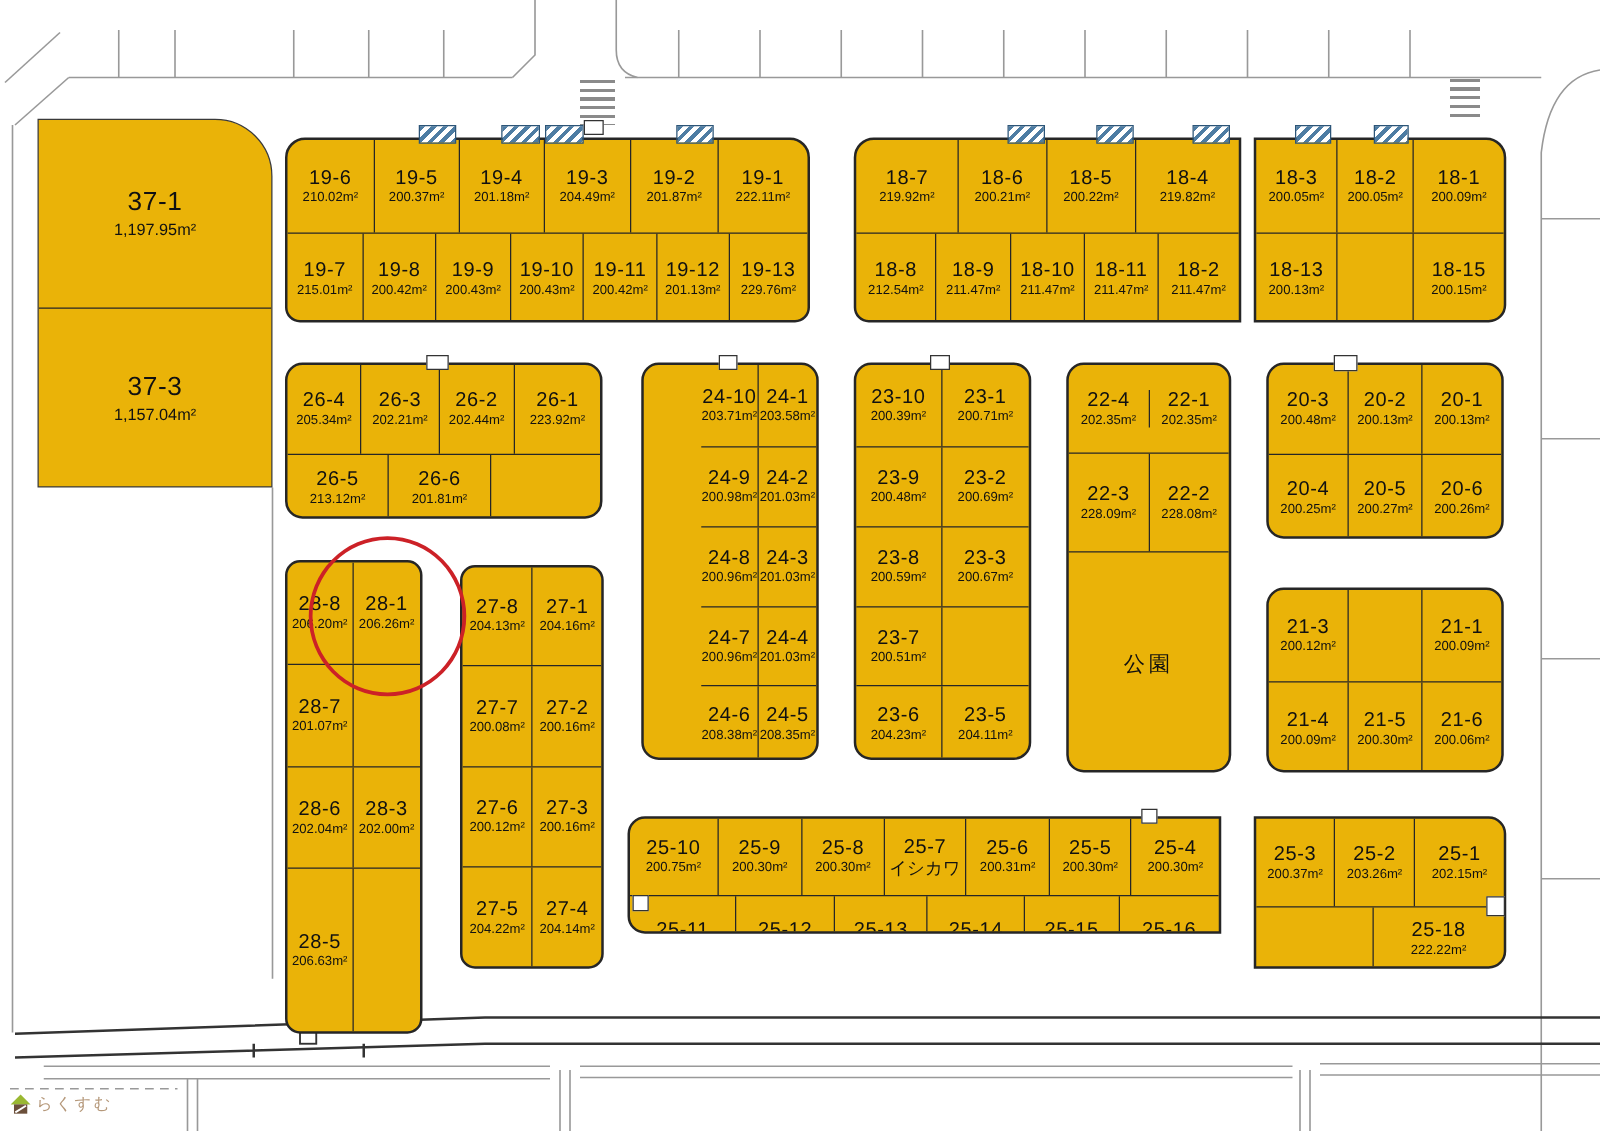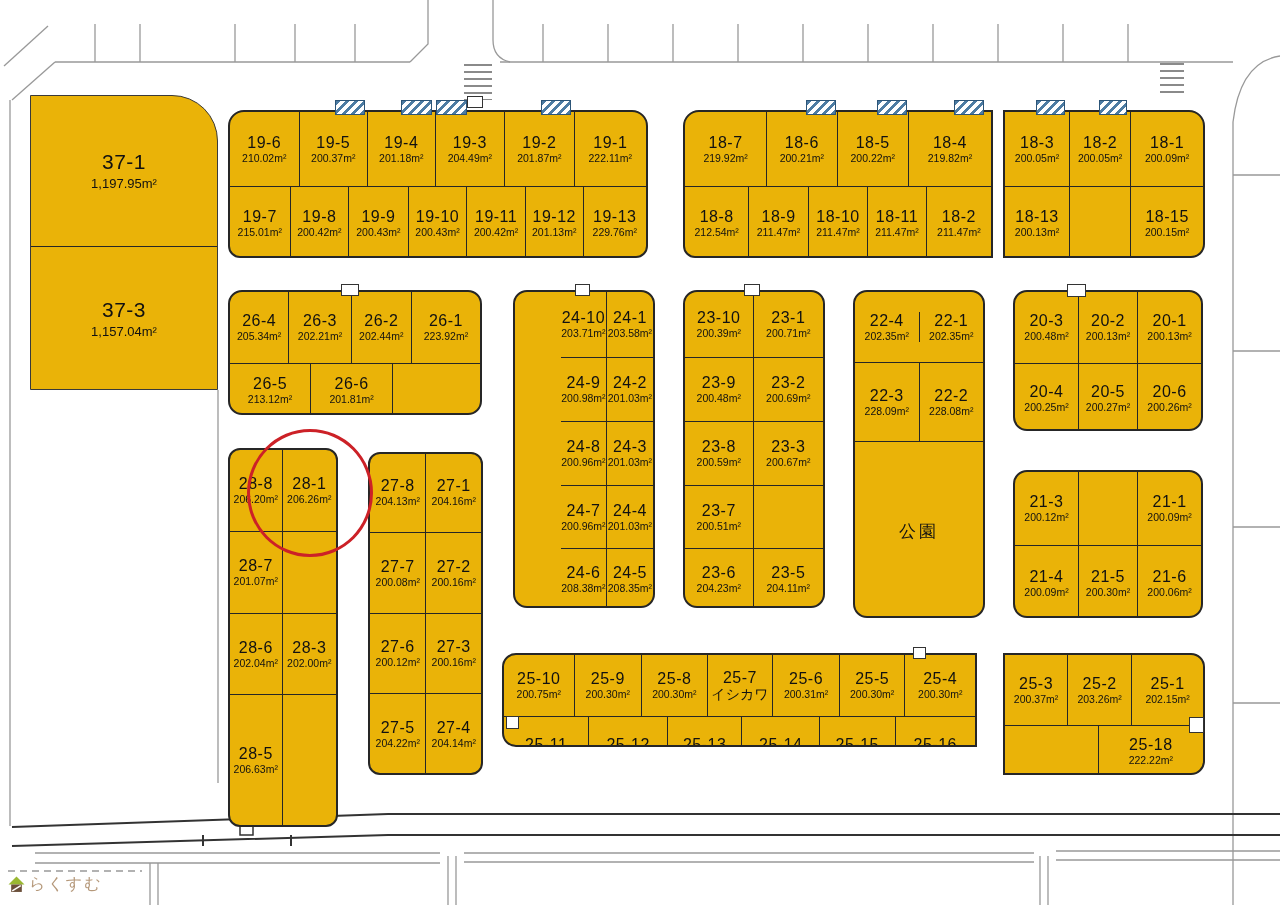--- a/index.html
+++ b/index.html
@@ -21,21 +21,21 @@
   .big .lot-sub{font-size:13px;margin-top:3px;}
   .park-cell span{font-size:17px;font-weight:500;letter-spacing:3px;}
   .hatch{position:absolute;height:15px;z-index:3;border:1px solid #2c5578;box-sizing:border-box;
          background:repeating-linear-gradient(135deg,#4d7ca3 0 3px,#ffffff 3px 6.5px);}
   .notch{position:absolute;background:#fff;border:1.5px solid #333;box-sizing:border-box;z-index:3;}
   .crosswalk{position:absolute;z-index:2;
          background:repeating-linear-gradient(to bottom,#8a8a8a 0 2.5px,transparent 2.5px 7px);}
   #circle{position:absolute;left:247px;top:429px;width:120px;height:122px;border-radius:50%;
           border:3px solid #cc2127;z-index:5;background:transparent;}
   #watermark{position:absolute;left:8px;top:874px;display:flex;align-items:center;gap:4px;z-index:6;}
-  #watermark span{font-size:16px;letter-spacing:2px;color:#b5987a;}
+  #watermark span{font-size:13px;letter-spacing:2px;color:#b5987a;}
 </style>
 </head>
 <body>
 
 <div id="canvas">
 
   <svg id="roads" width="1280" height="905">
     <g stroke="#999" stroke-width="1.3" fill="none">
 
       <path d="M55,62 H410"></path>

